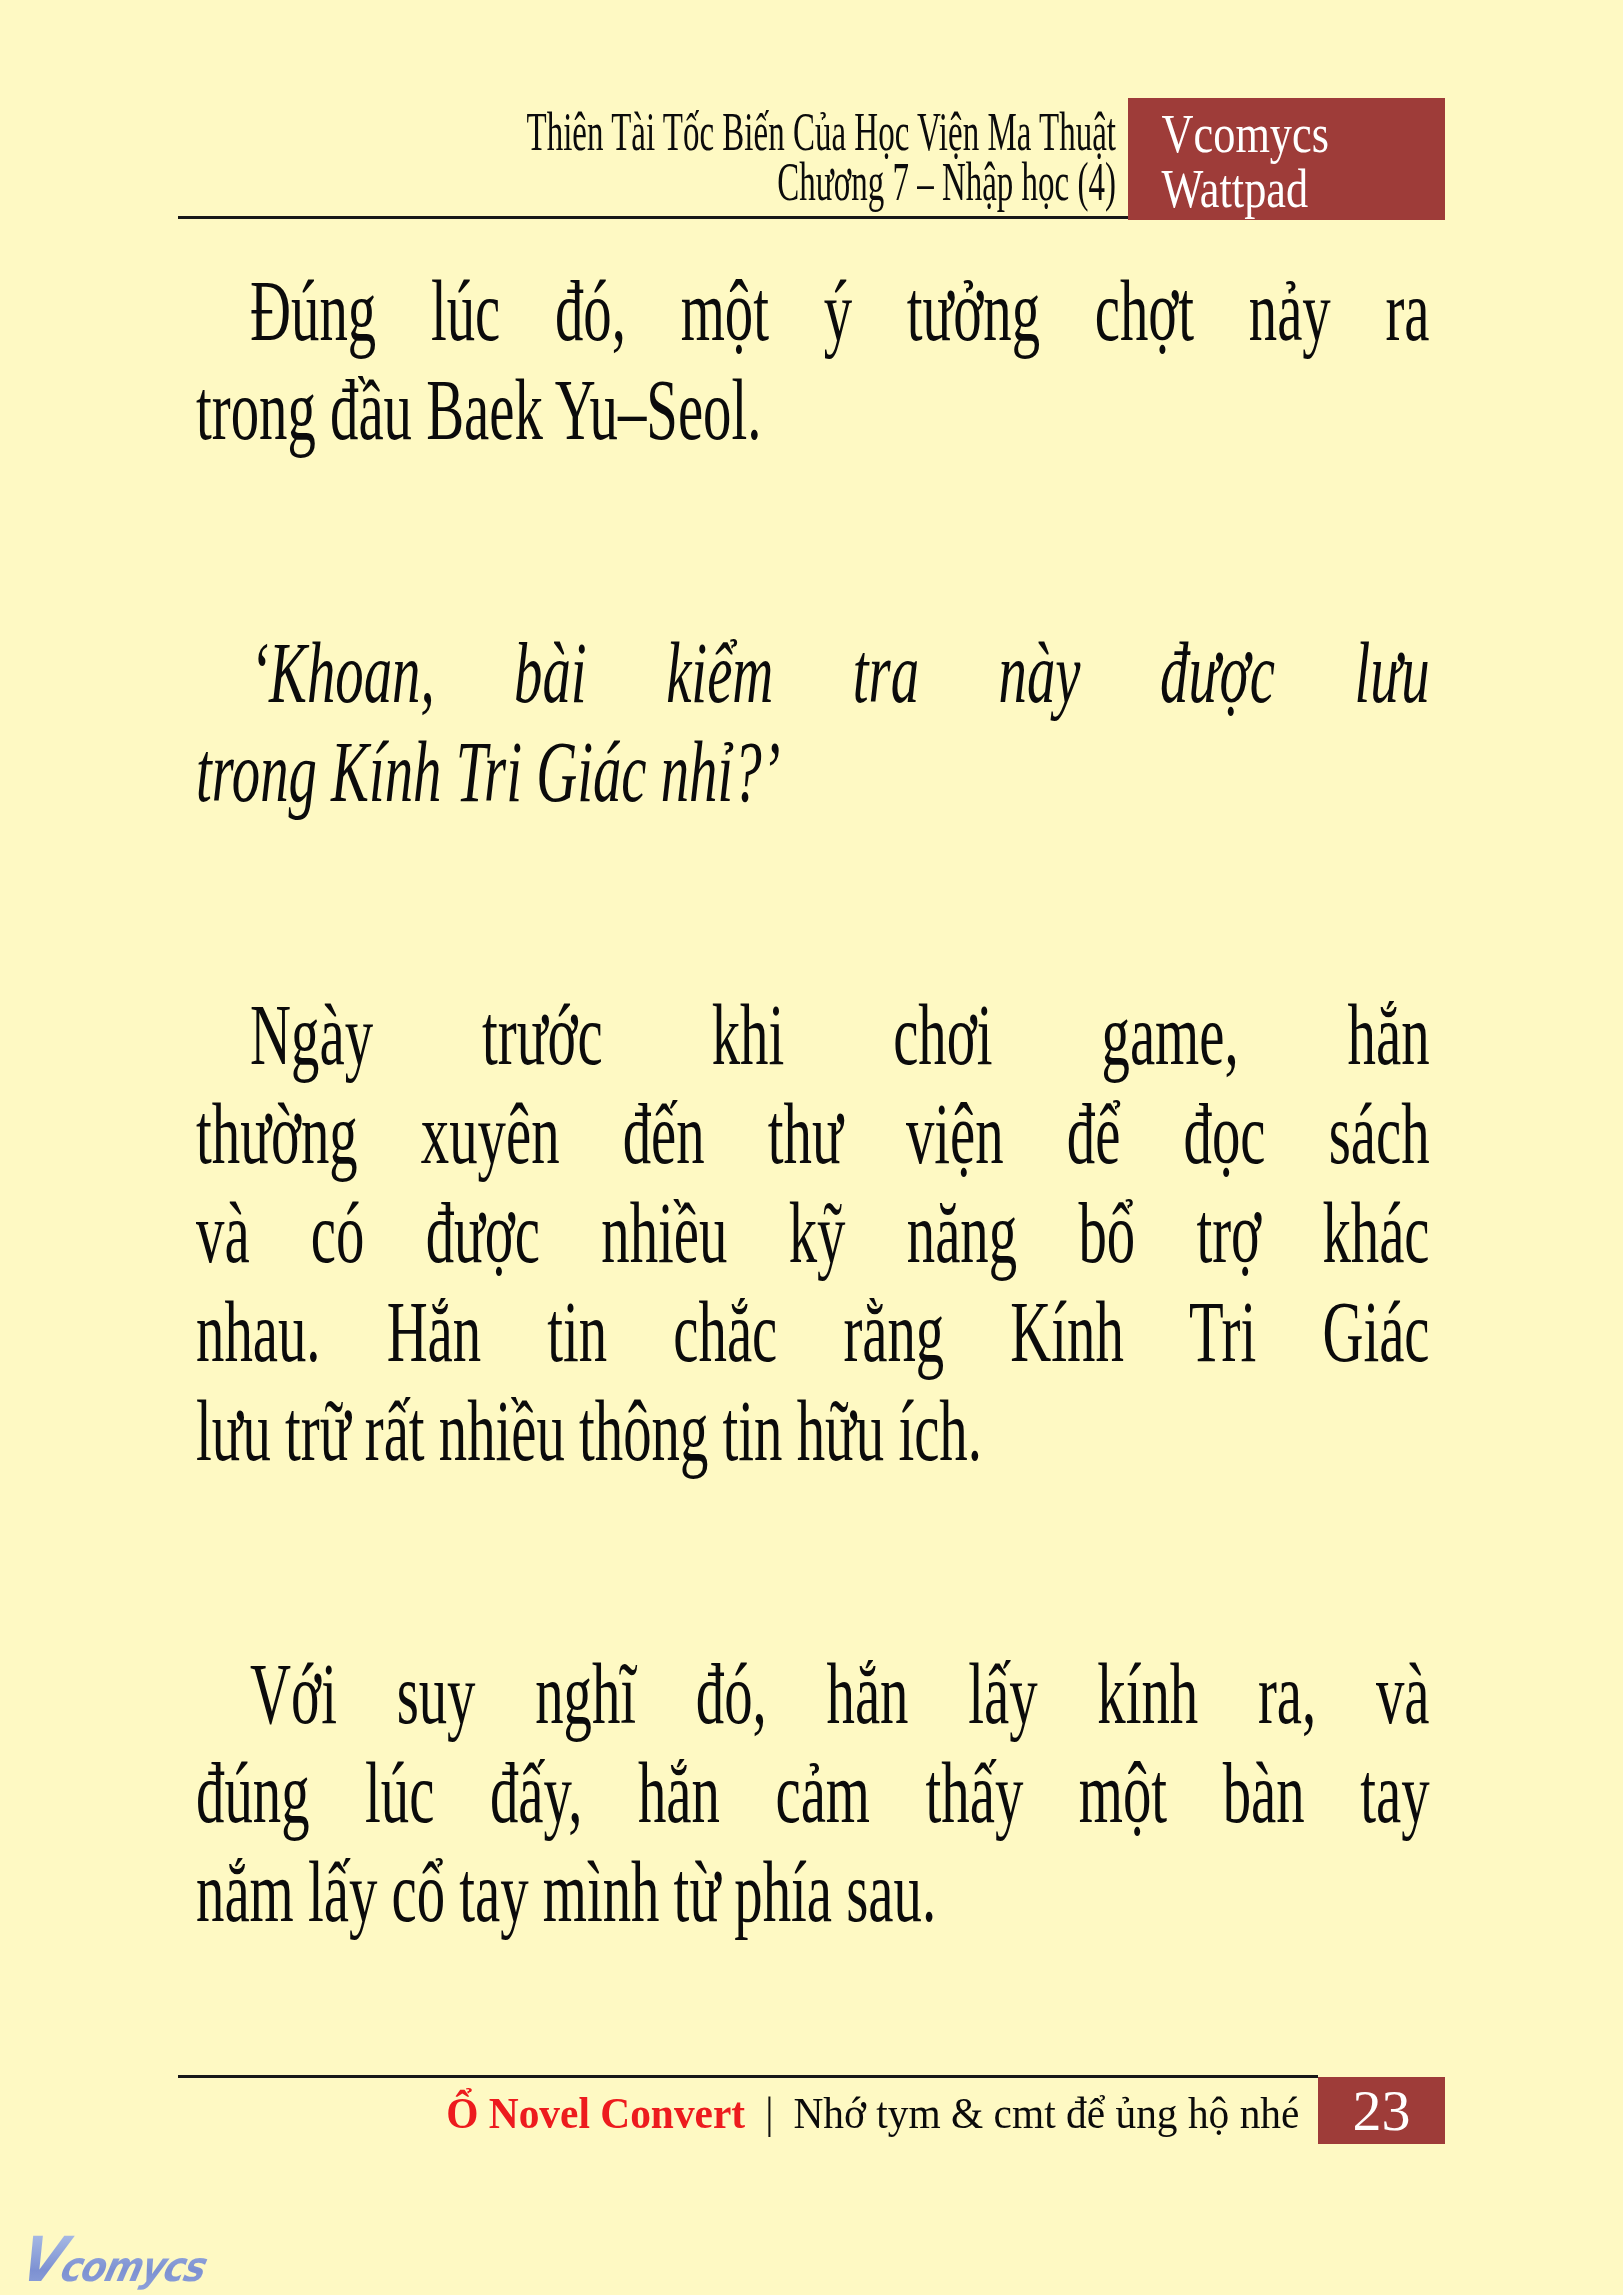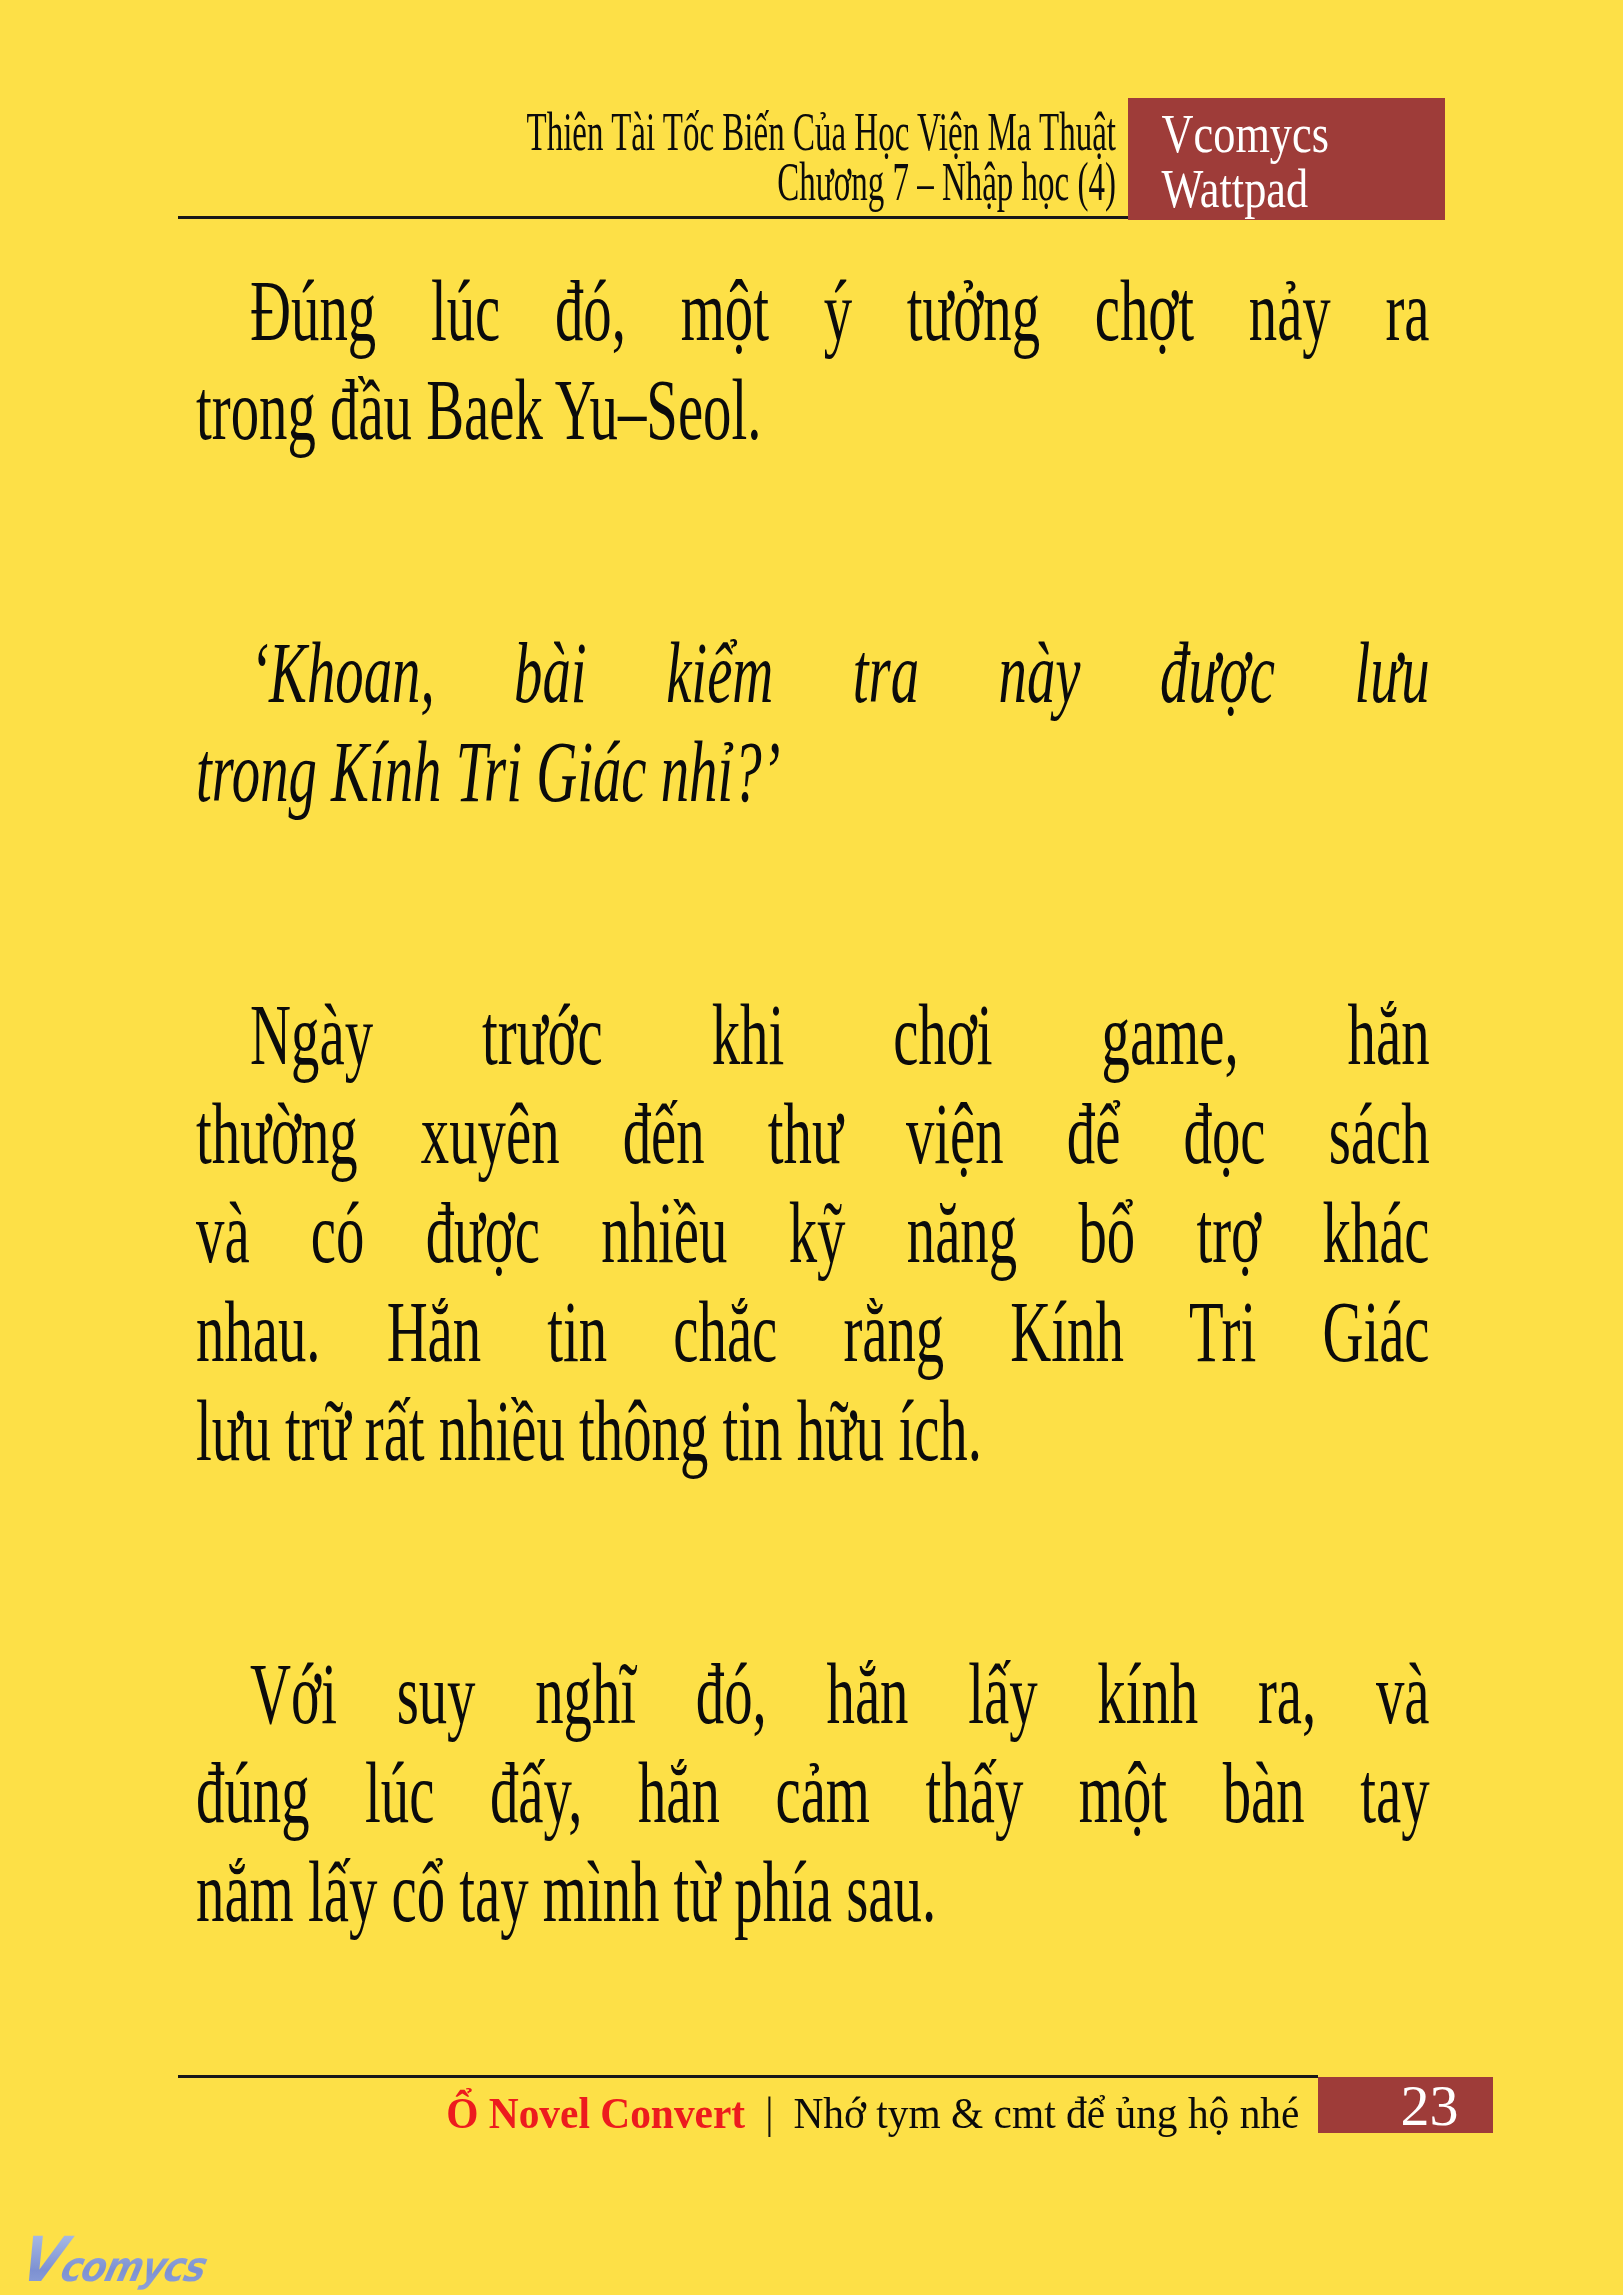--- a/index.html
+++ b/index.html
@@ -1,20 +1,20 @@
 <!DOCTYPE html>
 <html style="--maroon: #9E3C39; --brand-red: #ED1B1E; --watermark-blue: #7E92D3; --ink: #0B0B0B;font-size:10.5px"><head>
 <meta charset="utf-8">
 <style>
   html, body { margin: 0; padding: 0; background: #ffffff; }
   .page {
     position: relative;
     width: 1624px;
     height: 2295px;
-    background: #fde047;
+    background: #fef9c3;
     font-family: "Liberation Serif", "DejaVu Serif", serif;
     color: var(--ink, #0b0b0b);
     overflow: hidden;
   }
 
   
   .header-title {
     position: absolute;
     top: 107px;
     right: 508px;
@@ -90,28 +90,27 @@
     transform-origin: 100% 0;
   }
   .footer-brand { color: var(--brand-red, #ED1B1E); font-weight: bold; }
   .footer-sep { padding: 0 10.5px; color: #101010; font-weight: normal; }
   .footer-note { color: #0b0b0b; }
   .page-number-box {
     position: absolute;
     left: 1318px;
     top: 2077px;
     width: 127px;
-    height: 56px;
+    height: 67px;
     background: var(--maroon, #9E3C39);
     color: #ffffff;
     display: flex;
     align-items: center;
     justify-content: center;
     font-size: 58px;
-    padding-left: 48px;
   }
 
   
   .watermark {
     position: absolute;
     left: 14.4px;
     top: 2223px;
     font-family: "DejaVu Sans", "Liberation Sans", sans-serif;
     font-style: italic;
     font-weight: bold;

